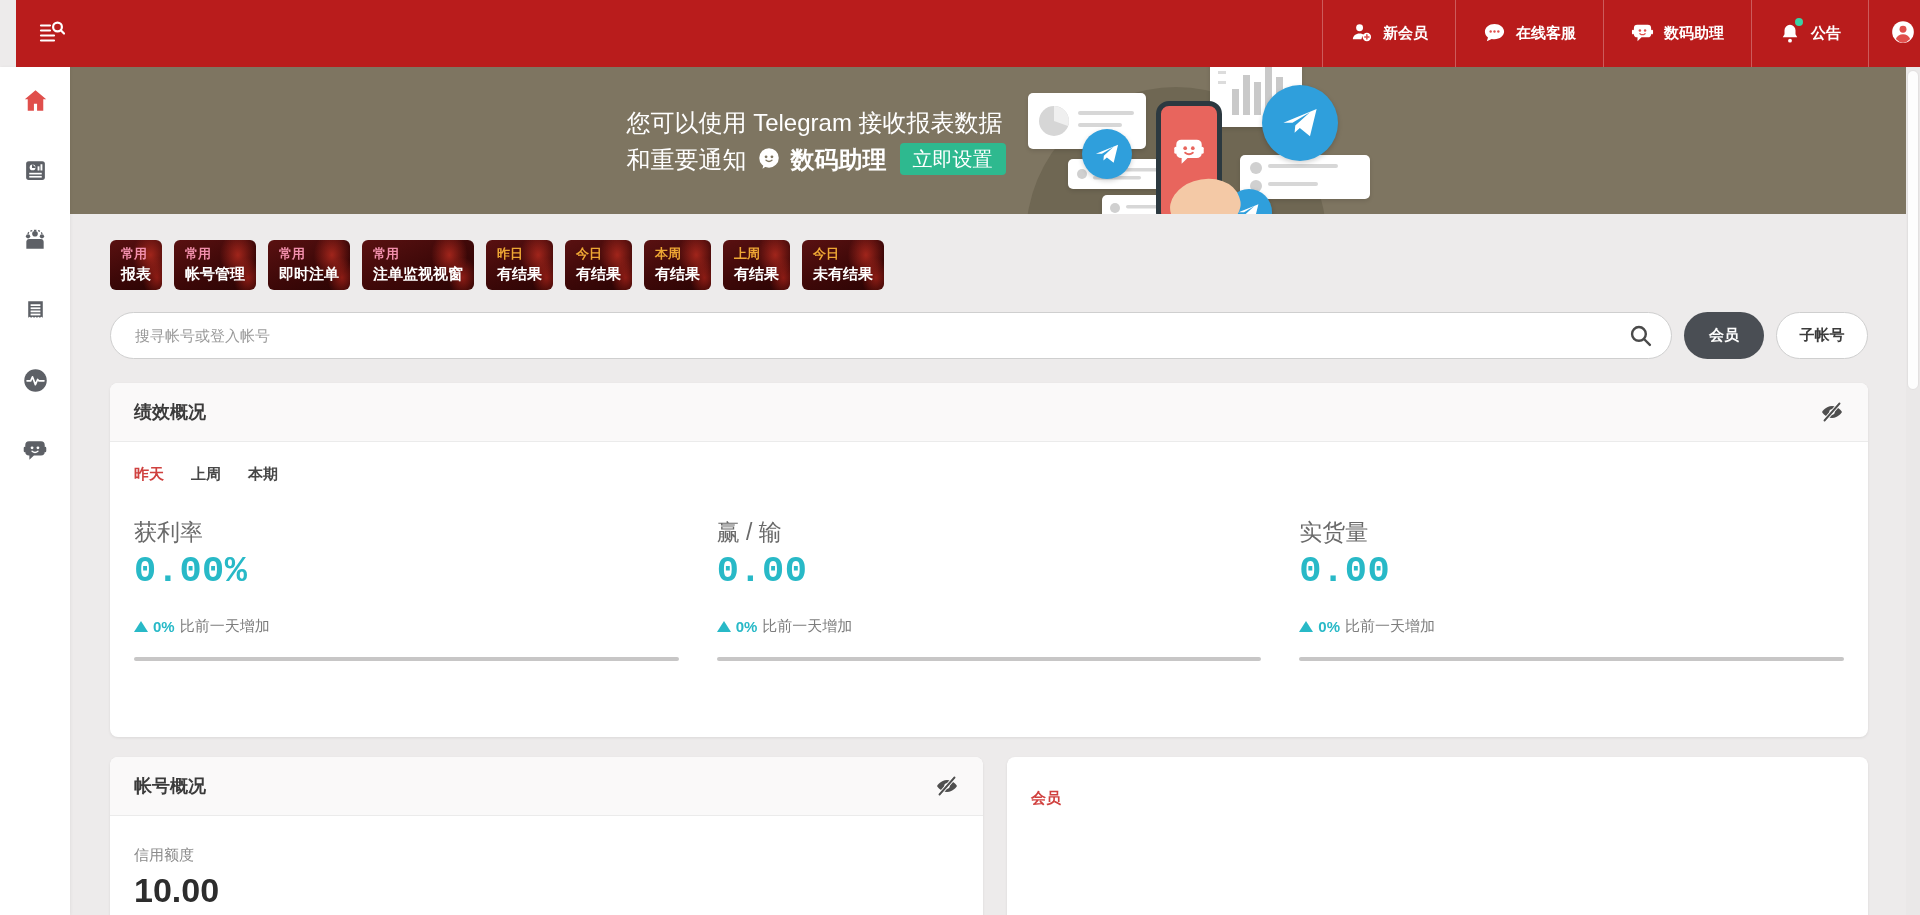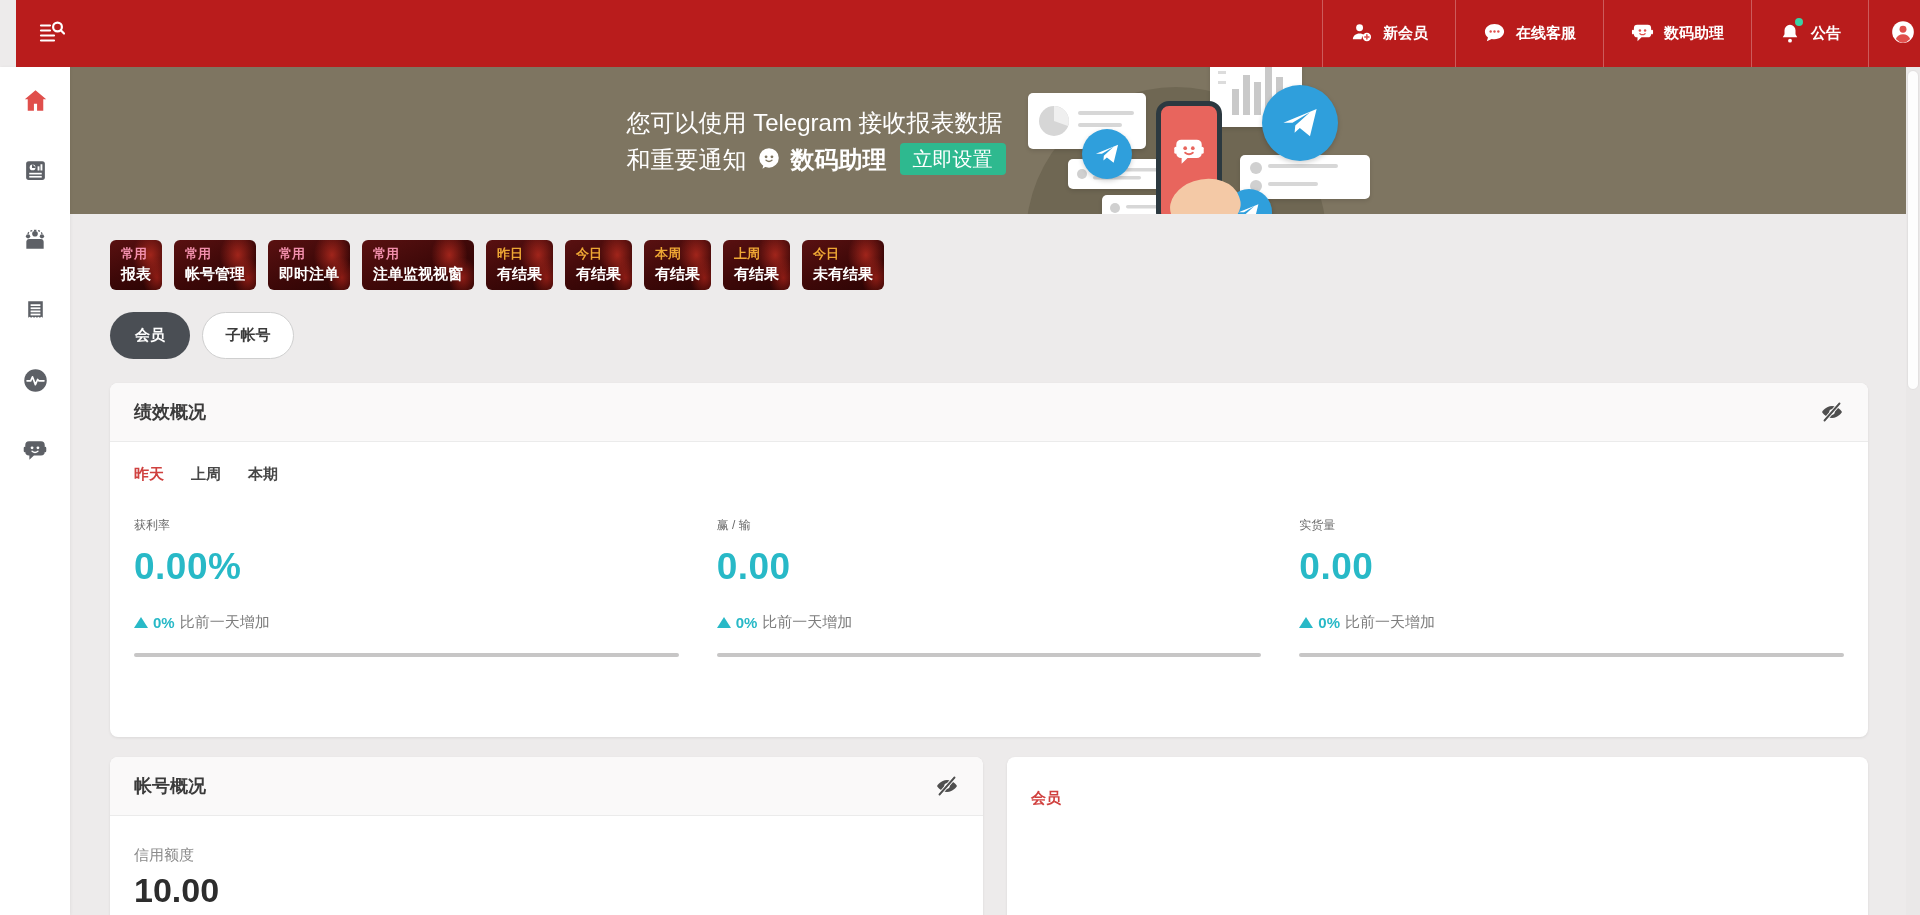--- a/index.html
+++ b/index.html
@@ -62,22 +62,22 @@
   .card-title { font-size:18px; font-weight:700; color:#3b3b3b; }
   .eye-btn { color:#4f4f4f; cursor:pointer; display:flex; }
   .perf-card { margin-top:24px; height:354px; }
   .perf-body { padding:23px 24px 0; }
   .tabs { display:flex; gap:27px; font-size:15px; font-weight:700; color:#474747; }
   .tab { cursor:pointer; }
   .tab.active { color:#cf413f; }
   .period { margin-top:27px; font-size:14px; color:#8b8b8b; }
   .period b { color:#2e2e2e; font-size:15px; margin-left:5px; }
   .metrics { display:grid; grid-template-columns:1fr 1fr 1fr; column-gap:38px; margin-top:33px; }
-  .m-label { font-size:12px; color:#6a6a6a; }
-  .m-value { font-size:37px; font-weight:700; color:#28b9c7; margin-top:12px; letter-spacing:.5px; }
+  .m-label { font-size:23px; color:#6a6a6a; }
+  .m-value { font-size:37px; font-weight:700; color:#28b9c7; margin-top:2px; letter-spacing:.5px;font-family:Liberation Mono, monospace; }
   .m-delta { margin-top:25px; font-size:15px; color:#7d7d7d; display:flex; align-items:center; gap:5px; }
   .tri-up { width:0; height:0; border-left:7px solid transparent; border-right:7px solid transparent; border-bottom:11px solid #28b9c7; }
   .m-pct { color:#28b9c7; font-weight:700; }
   .m-bar { margin-top:21px; height:4px; background:#c7c6c6; border-radius:2px; }
   
   .bottom-row { display:flex; gap:24px; margin-top:20px; }
   .acct-card { width:873px; height:230px; }
   .down-card { flex:1; height:230px; }
   .card-body { padding:24px; }
   .credit-label { font-size:15px; color:#8b8b8b; margin-top:6px; }
@@ -350,20 +350,29 @@
       <div class="t top-gold">上周</div>
       <div class="b">有结果</div>
     </div>
     <div class="badge">
       <div class="t top-gold">今日</div>
       <div class="b">未有结果</div>
     </div>
   </div>
 
   <div class="search-row">
+    <div class="search-box">
+      <input class="search-input" type="text" placeholder="搜寻帐号或登入帐号" style="">
+      <span class="search-mag">
+        <svg width="25" height="25" viewBox="0 0 24 24" fill="none" stroke="#4a4a4a" stroke-width="2.3" stroke-linecap="round">
+          <circle cx="10.5" cy="10.5" r="6.6"></circle>
+            <path d="M15.6 15.6 21 21"></path>
+        </svg>
+      </span>
+    </div>
     <div class="pill dark">会员</div>
     <div class="pill light">子帐号</div>
   </div>
 
   <div class="card perf-card">
     <div class="card-head">
       <span class="card-title">绩效概况</span>
       <span class="eye-btn">
         <svg width="24" height="24" viewBox="0 0 24 24">
           <path d="M2 12s3.6-6 10-6 10 6 10 6-3.6 6-10 6S2 12 2 12z" fill="#4f4f4f"></path>

